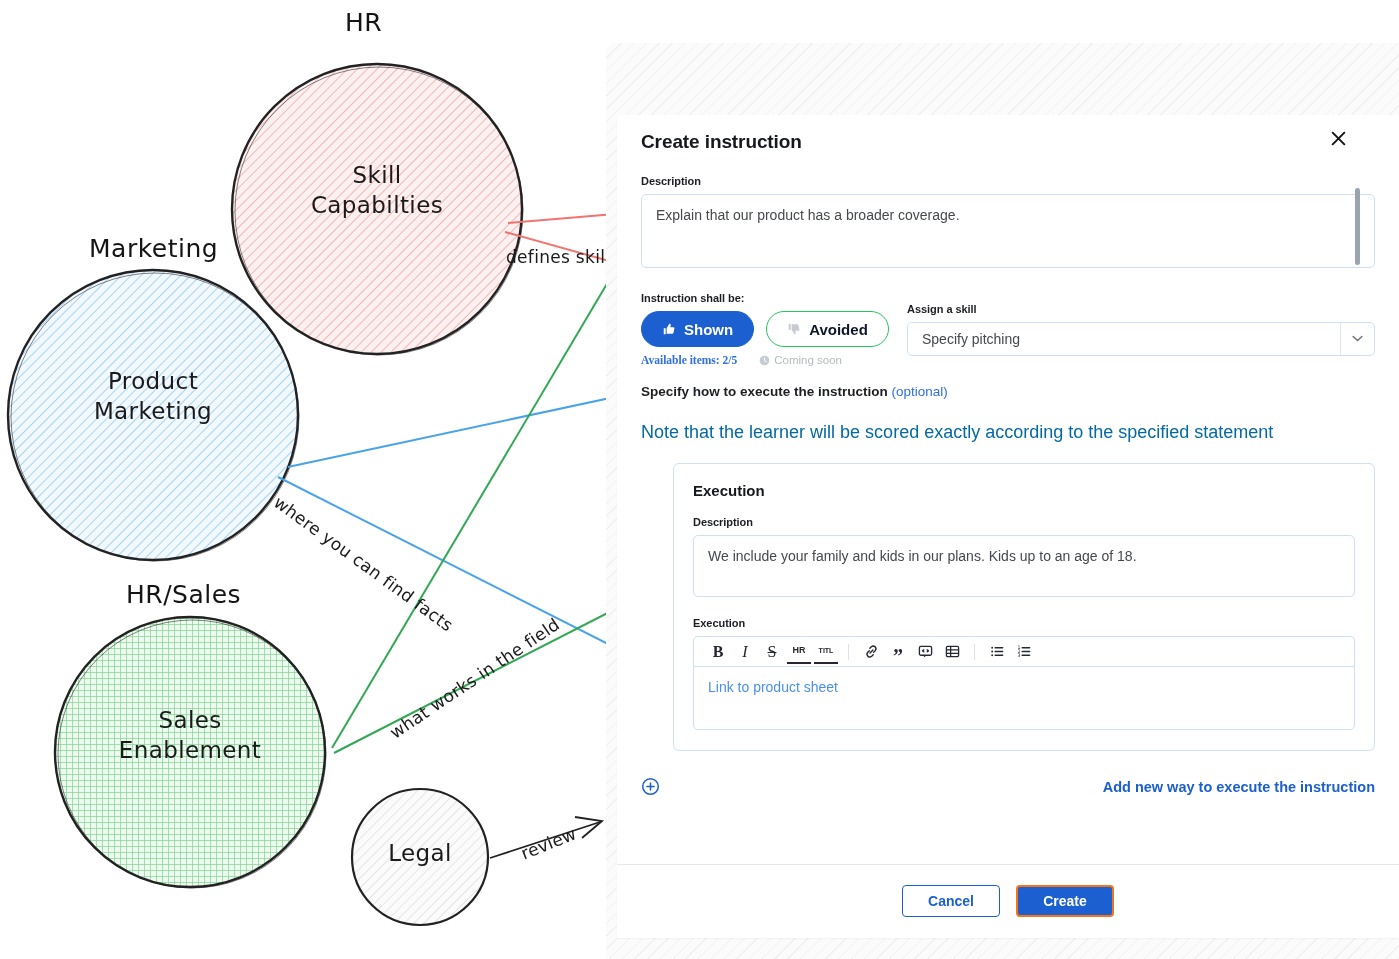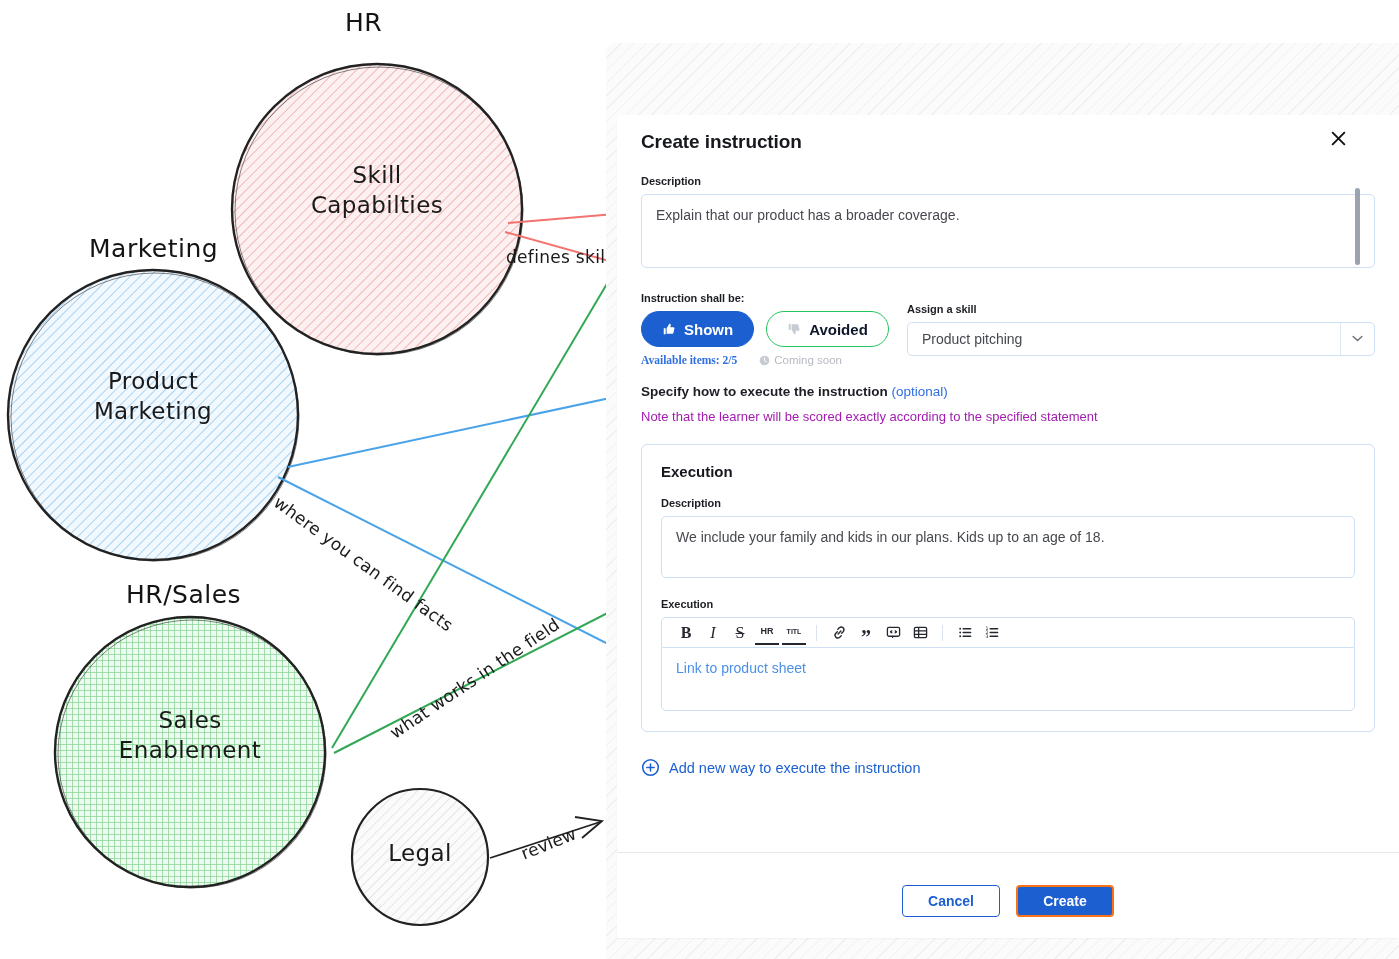--- a/index.html
+++ b/index.html
@@ -117,26 +117,27 @@
   }
   .selectwrap .val { flex: 1; display: flex; align-items: center; padding-left: 14px; font-size: 14px; color: #45484e; }
   .selectwrap .caret {
     width: 34px; border-left: 1px solid #dde7f4;
     display: flex; align-items: center; justify-content: center;
     color: #6b7079; font-size: 11px;
   }
 
   .specify { margin-top: 18px; font-size: 13.5px; font-weight: bold; color: #1c1e24; }
   .specify .opt { color: #2f6fe0; font-weight: normal; }
-  .note { margin-top: 10px; font-size: 13px; color: #a21caf; }
+  .note { margin-top: 23px; font-size: 18px; color: #0369a1; }
 
   .execcard {
     margin-top: 20px;
     border: 1px solid #cfe0f5; border-radius: 6px;
     padding: 18px 19px 20px 19px;
+    margin-left: 32px;
   }
   .exectitle { font-size: 15px; font-weight: bold; color: #16181d; margin-bottom: 17px; }
   #exec-desc { height: 62px; }
   .reflabel { margin-top: 20px; }
   .rtetoolbar {
     border: 1px solid #cfe0f5; border-bottom: none;
     border-radius: 5px 5px 0 0;
     height: 30px; display: flex; align-items: center;
     padding: 0 12px; gap: 3px; background: #fff;
   }
@@ -145,27 +146,27 @@
     display: flex; align-items: center; justify-content: center;
     color: #252830; cursor: pointer; font-size: 14px;
   }
   .tsep { width: 1px; height: 16px; background: #dde3ec; margin: 0 7px; }
   .refbody {
     border: 1px solid #cfe0f5; border-radius: 0 0 5px 5px;
     height: 64px; padding: 12px 14px;
     font-size: 14px; color: #4a90e8; cursor: text;
   }
   .addrow {
-    margin-top: 26px; display: flex; align-items: center; justify-content: flex-start;
-    gap: 9px; color: #1c5fd0; font-size: 14.5px; font-weight: normal; cursor: pointer;
+    margin-top: 26px; display: flex; align-items: center; justify-content: space-between;
+    gap: 9px; color: #1c5fd0; font-size: 14.5px; font-weight: bold; cursor: pointer;
   }
   #footer {
     position: absolute; left: 0; right: 0; bottom: 21px;
     border-top: 1px solid #e6e8eb;
-    padding-top: 32px;
+    padding-top: 20px;
     display: flex; justify-content: center; gap: 16px;
   }
   .fbtn {
     min-width: 98px; height: 32px; border-radius: 4px;
     font-size: 14px; font-weight: bold; cursor: pointer;
     display: inline-flex; align-items: center; justify-content: center;
   }
   .fbtn.cancel { background: #fff; color: #1c5fd0; border: 1px solid #1c5fd0; }
   .fbtn.create { background: #1c5fd0; color: #fff; border: 2px solid #f97316; }
   #scrollthumb {
@@ -297,21 +298,21 @@
                 <path d="M8 4v4.4l2.8 1.6" stroke="#fff" stroke-width="1.4" fill="none" stroke-linecap="round"></path>
               </svg>
               <span>Coming soon</span>
             </span>
           </div>
         </div>
 
         <div class="col-right">
           <div class="flabel">Assign a skill</div>
           <div class="selectwrap">
-            <div class="val">Product pitching</div>
+            <div class="val">Specify pitching</div>
             <div class="caret">
               <svg width="11" height="7" viewBox="0 0 12 8" fill="none" stroke="#6b7079" stroke-width="1.6">
                 <path d="M1 1.6 6 6.4 11 1.6" stroke-linecap="round" stroke-linejoin="round"></path>
               </svg>
             </div>
           </div>
         </div>
       </div>
 
       <div class="specify">

